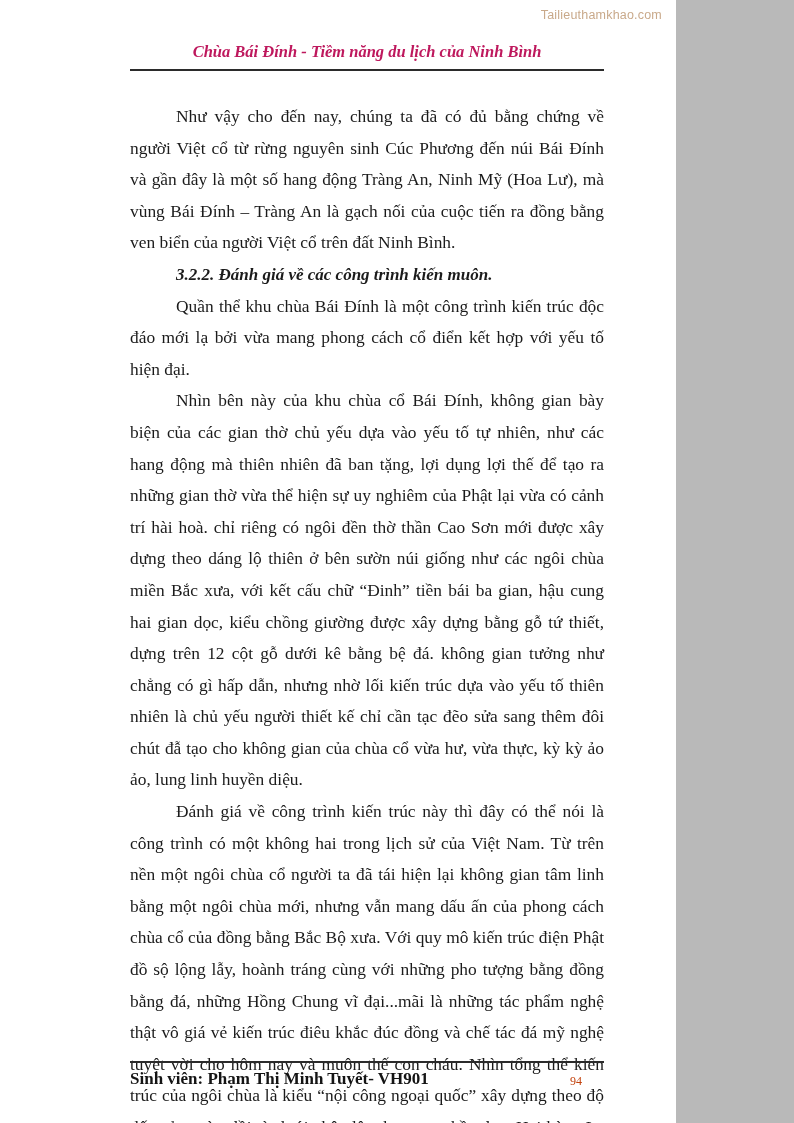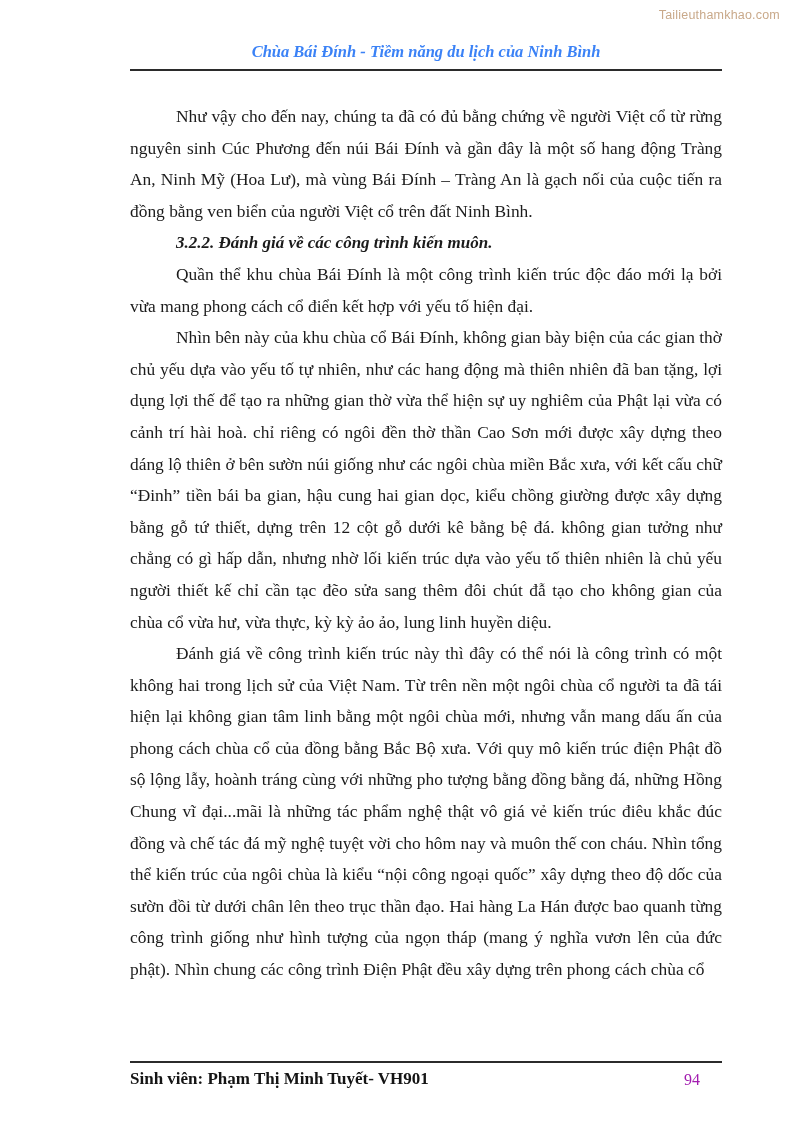--- a/index.html
+++ b/index.html
@@ -5,21 +5,21 @@
   html, body {
     margin: 0;
     padding: 0;
     background: #b9b9b9;
   }
   body {
     font-family: "Liberation Serif", serif;
   }
   .page {
     position: relative;
-    width: 794px;
+    width: 676px;
     height: 1123px;
     background: #ffffff;
     overflow: hidden;
     box-sizing: border-box;
   }
   .watermark {
     position: absolute;
     top: 8px;
     right: 14px;
     font-family: "Liberation Sans", sans-serif;
@@ -31,21 +31,21 @@
     position: absolute;
     left: 130px;
     right: 72px;
     top: 42px;
   }
   .running-head {
     text-align: center;
     font-style: italic;
     font-weight: bold;
     font-size: 16.5px;
-    color: #3b82f6;
+    color: #be185d;
     padding-bottom: 4px;
   }
   .rule-top {
     border-top: 2.2px solid #2b2b2b;
     margin-top: 3px;
   }
   .body-text {
     margin-top: 30px;
     font-size: 17.4px;
     line-height: 31.6px;
@@ -77,22 +77,22 @@
     display: flex;
     align-items: flex-end;
     justify-content: space-between;
   }
   .footer-left {
     font-weight: bold;
     font-size: 17px;
     color: #141414;
   }
   .footer-page {
-    font-size: 16px;
-    color: #a21caf;
+    font-size: 12px;
+    color: #c2410c;
     padding-right: 22px;
     margin-left: 25px;
   }
 </style>
 </head>
 <body>
 
 <div class="page">
 
   <div class="watermark">Tailieuthamkhao.com</div>

